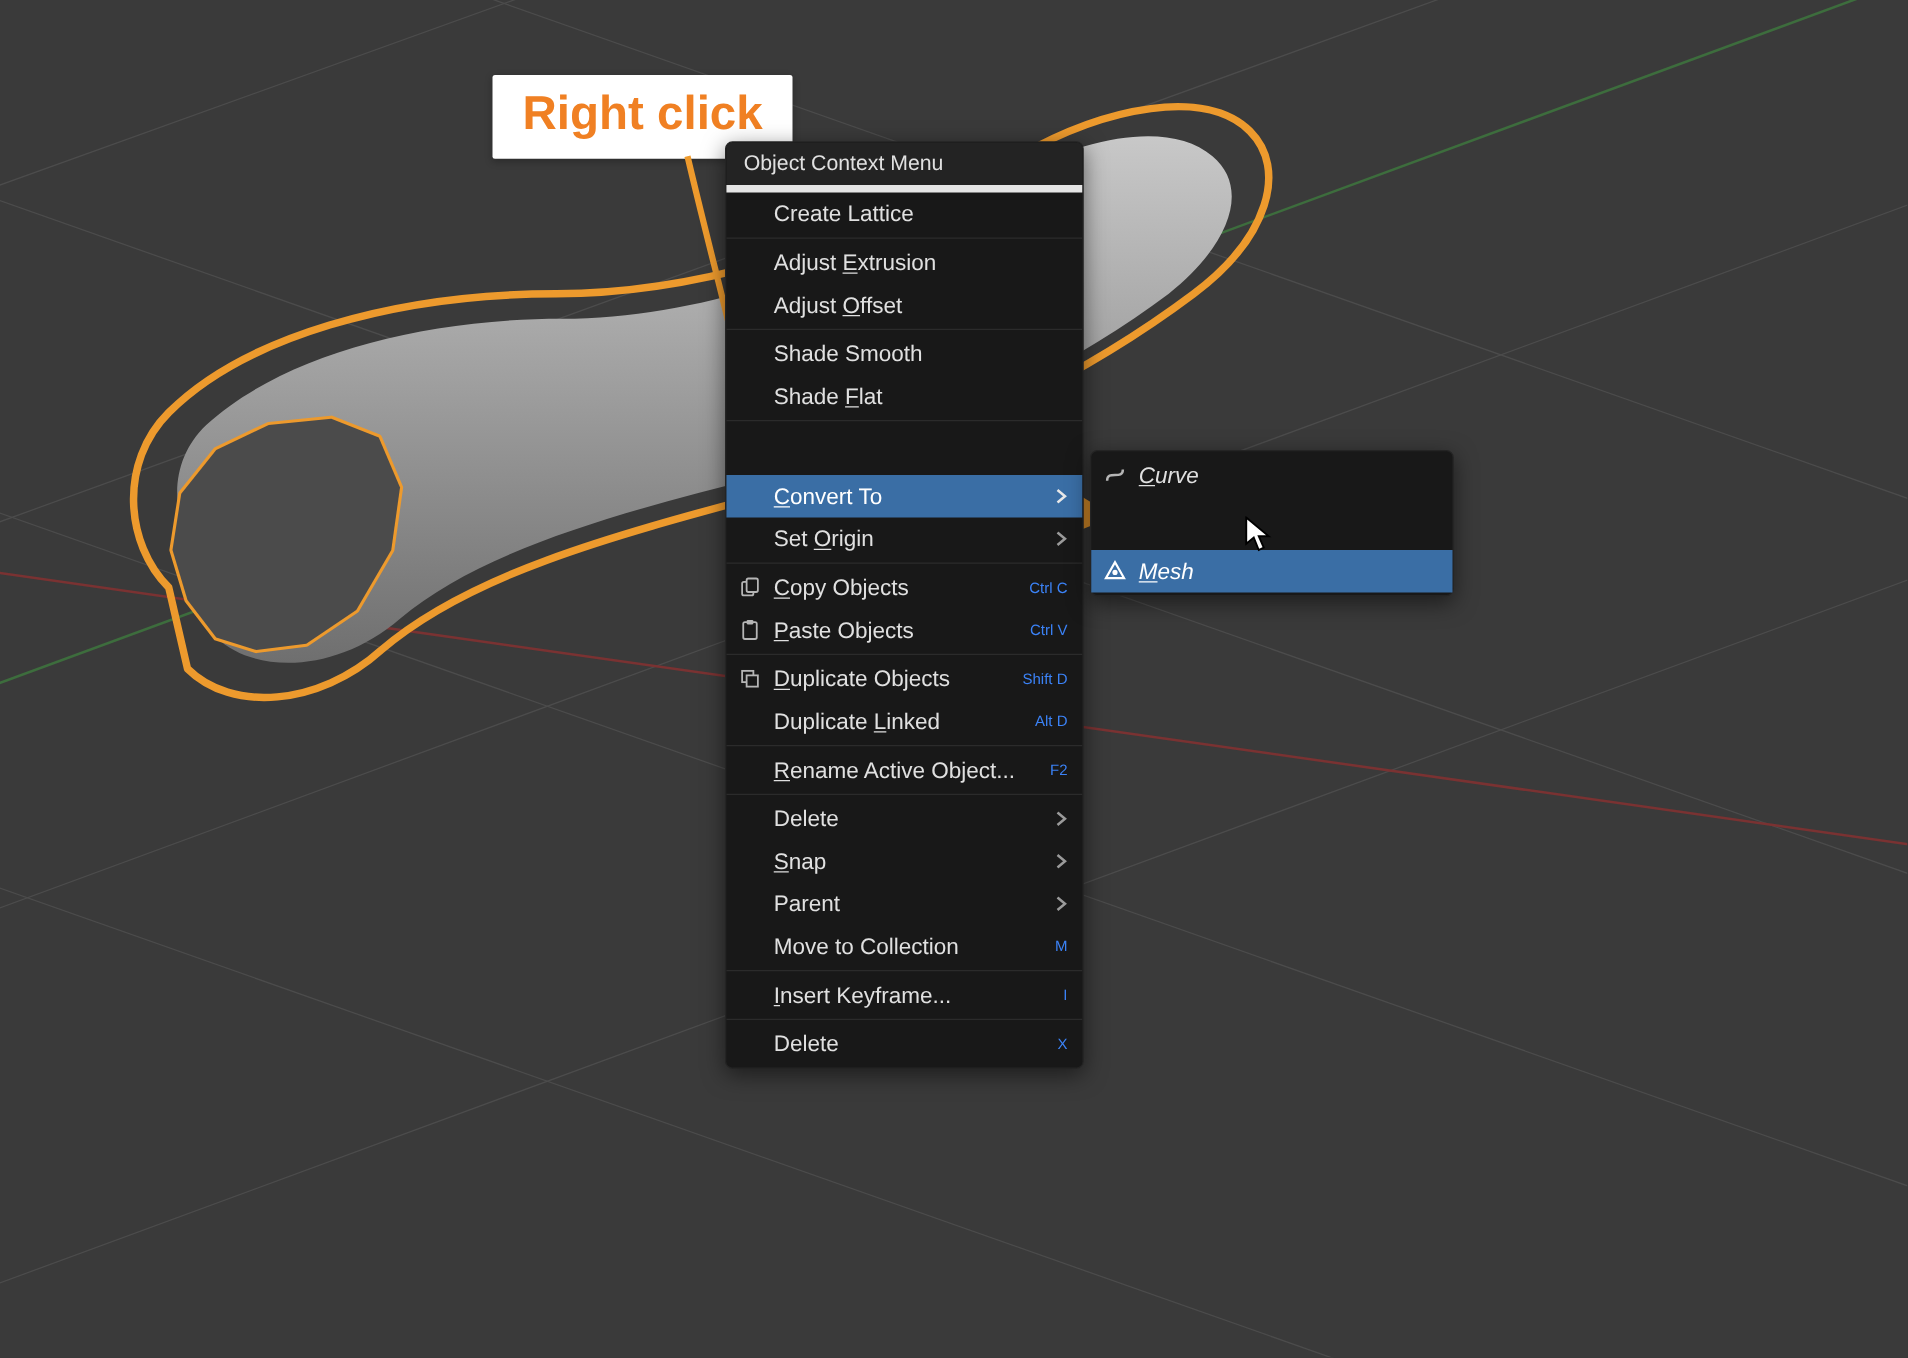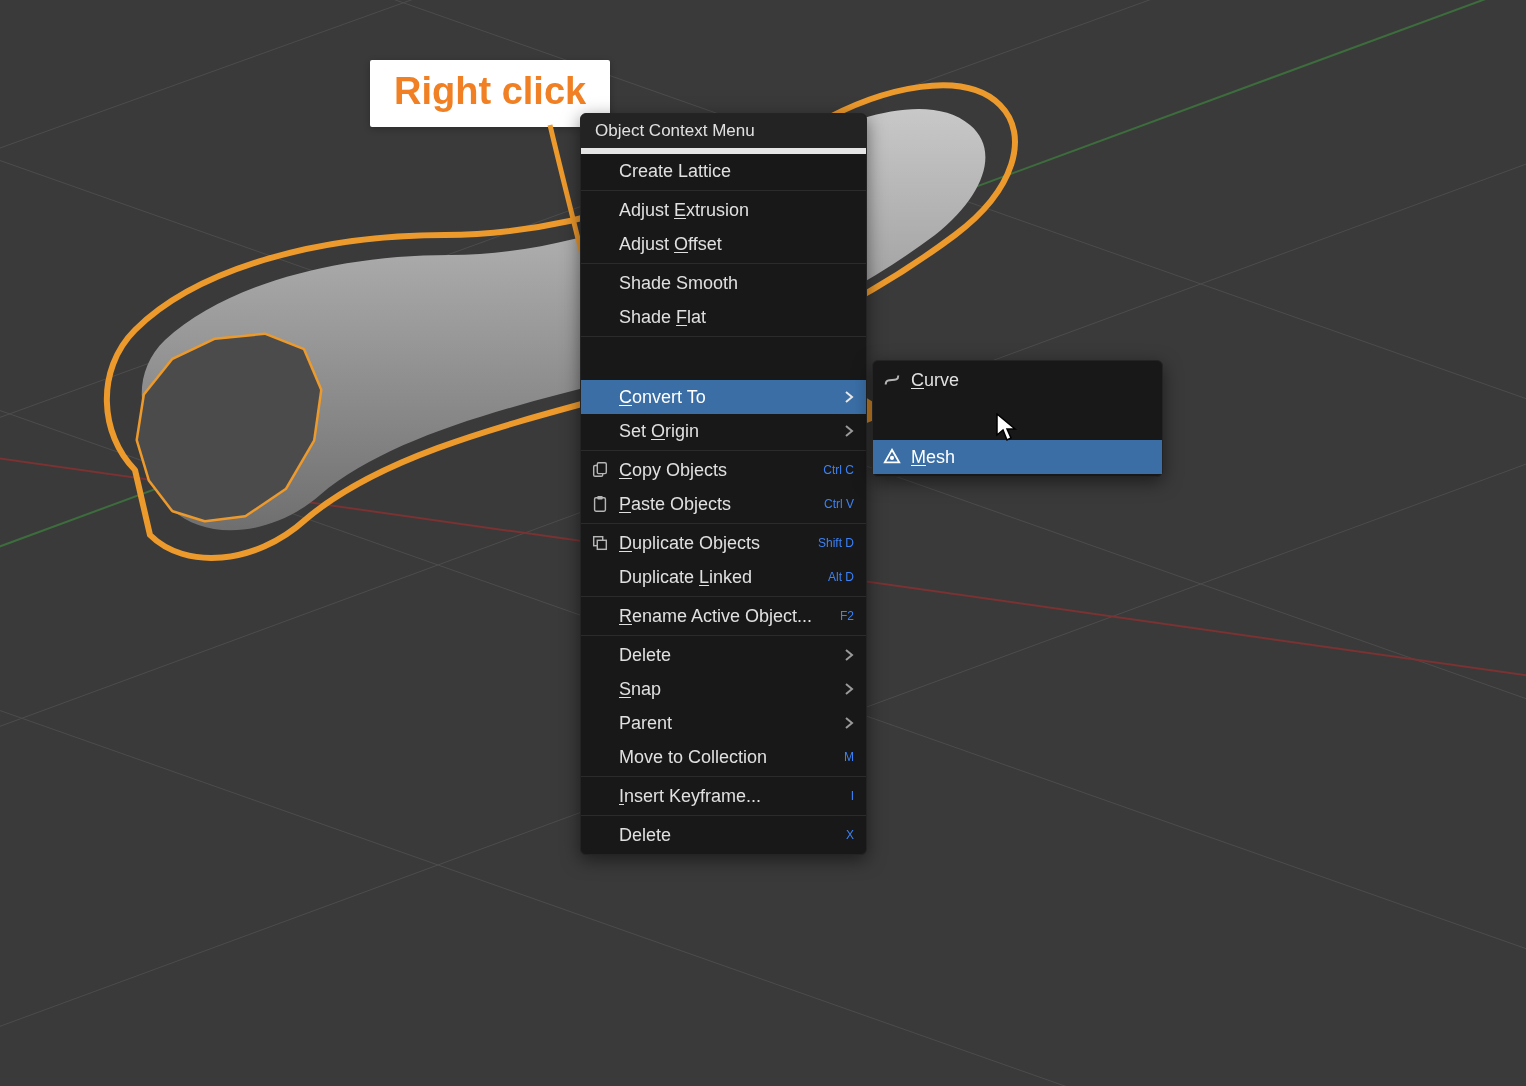--- a/index.html
+++ b/index.html
@@ -25,21 +25,21 @@
     position: absolute;
     left: 55px;
     top: 40px;
     width: 970px;
     height: 560px;
   }
 
   
   .callout {
     position: absolute;
-    left: 370px;
+    left: 394px;
     top: 60px;
     background: #ffffff;
     color: #f08023;
     font-size: 38px;
     font-weight: 600;
     padding: 10px 24px 14px 24px;
     border-radius: 2px;
     box-shadow: 0 2px 6px rgba(0,0,0,0.25);
   }
 
@@ -124,20 +124,21 @@
     left: 872px;
     top: 360px;
     width: 291px;
     background: #181818;
     border: 1px solid #242424;
     border-radius: 6px;
     box-shadow: 0 5px 18px rgba(0,0,0,.5);
     color: #e6e6e6;
     font-size: 18px;
     padding: 2px 0;
+    font-style: italic;
   }
 
   
   .cursor {
     position: absolute;
     left: 996px;
     top: 413px;
     pointer-events: none;
   }
 </style>

